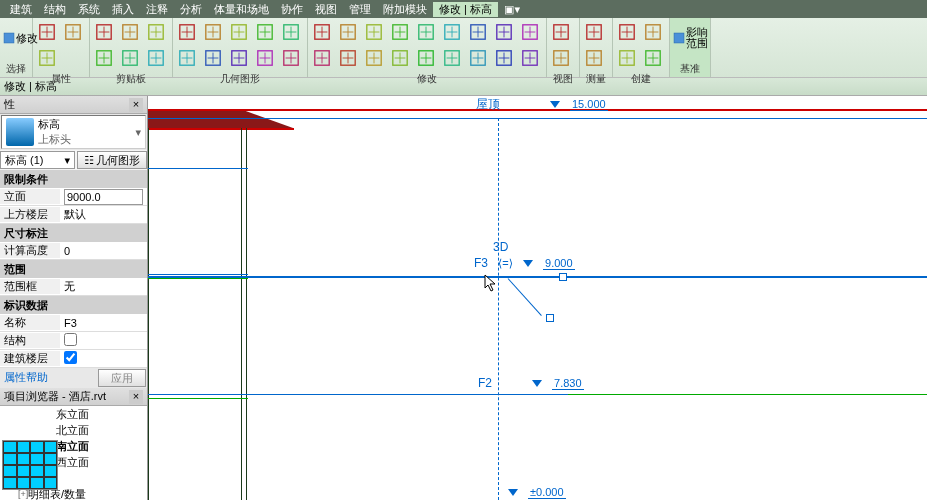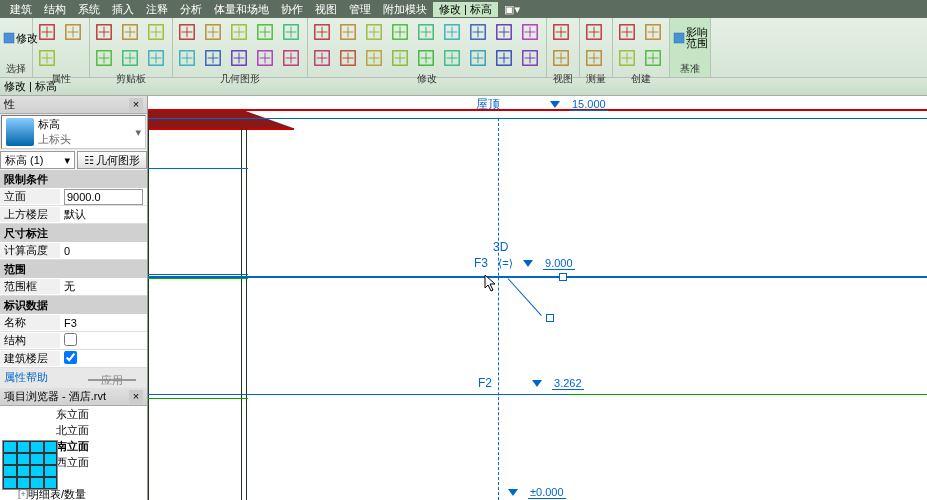--- a/index.html
+++ b/index.html
@@ -38,21 +38,21 @@
   
   .prop-group-hdr { background: #d0d0d0; height: 18px; display: flex; align-items: center; padding: 0 4px; font-weight: bold; }
   .prop-row { display: flex; height: 18px; align-items: center; border-bottom: 1px solid #ddd; background: #fff; }
   .prop-row .k { width: 60px; padding: 0 4px; background: #f0f0f0; }
   .prop-row .v { flex: 1; padding: 0 4px; }
   .prop-row input[type=text] { width: 100%; border: 1px solid #999; height: 16px; padding: 5px 2px; }
   .prop-row input[type=checkbox] { }
   
   .prop-footer { display: flex; height: 20px; }
   .prop-footer .link { flex: 1; color: #06c; padding: 2px 4px; cursor: pointer; }
-  .prop-footer .btn { padding: 0 12px; border: 1px solid #999; background: linear-gradient(#fff,#e0e0e0); display: flex; align-items: center; color: #888; margin: 11px; }
+  .prop-footer .btn { padding: 0 12px; border: 1px solid #999; background: linear-gradient(#fff,#e0e0e0); display: flex; align-items: center; color: #888; margin: 1px; }
   
   .browser { flex: 1; overflow: auto; background: #fff; }
   .tree-item { display: flex; align-items: center; height: 16px; padding-left: 4px; cursor: pointer; }
   .tree-item .exp { width: 10px; text-align: center; color: #666; font-size: 9px; }
   .tree-item .sel { font-weight: bold; }
   .tree-item.indent1 { padding-left: 18px; }
   .tree-item.indent3 { padding-left: 46px; }
   
   .canvas { flex: 1; position: relative; background: #fff; overflow: hidden; }
   
@@ -570,21 +570,21 @@
     <div style="position:absolute;left:360px;top:182px;width:50px;height:0;border-top:1.5px solid #06c;transform:rotate(48deg);transform-origin:left center"></div>
     <div class="drag-square" style="left:398px;top:218px"></div>
     <div class="drag-square" style="left:411px;top:177px"></div>
 
     <div class="blueline-h" style="left:0;top:298px;width:779px"></div>
     <div class="greenline-h" style="left:420px;top:298px;width:359px"></div>
     <div class="level-lbl" style="left:330px;top:280px">
       <span class="name">F2</span>
       <span style="width:20px"></span>
       <span class="tri"></span>
-      <span class="val">3.262</span>
+      <span class="val">7.830</span>
     </div>
 
     <div class="level-lbl" style="left:360px;top:390px">
       <span class="tri"></span>
       <span class="val">±0.000</span>
     </div>
 
   </div>
 </div>
 

